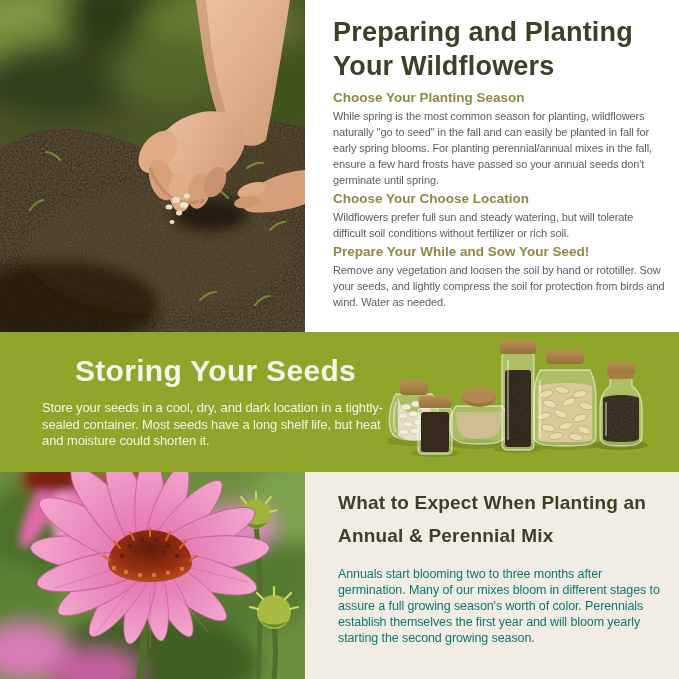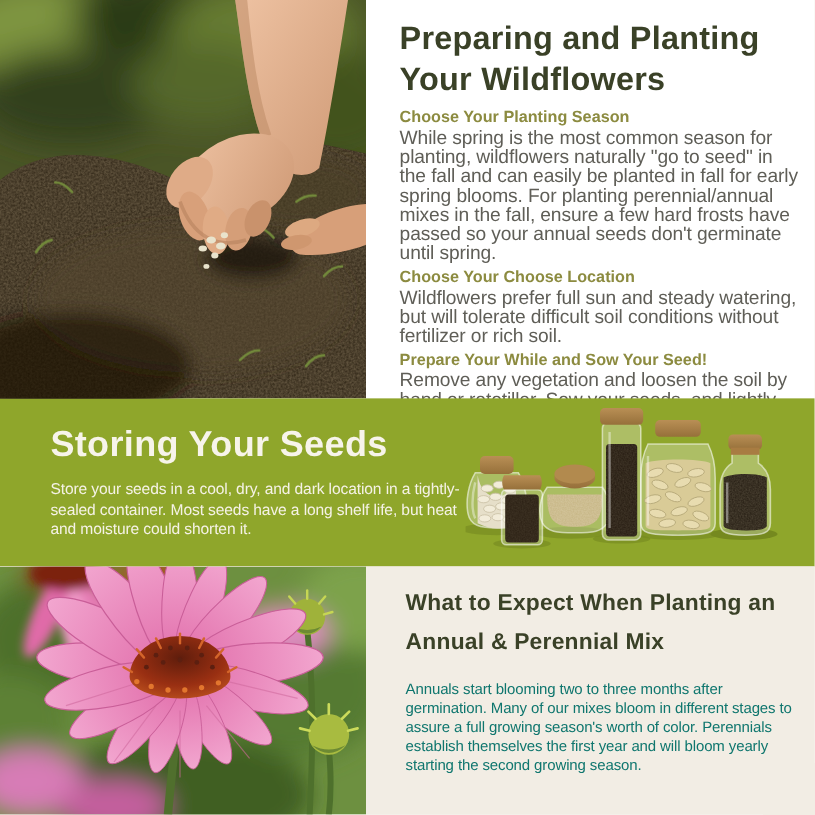--- a/index.html
+++ b/index.html
@@ -14,25 +14,25 @@
   .photo { position:absolute; overflow:hidden; }
   .photo svg { display:block; }
   .photo-top    { left:0; top:0; width:305px; height:332px; }
   .photo-bottom { left:0; top:0; width:305px; height:207px; }
   .jars-art { position:absolute; left:388px; top:0; width:285px; height:128px; }
 
   
   .top-text { position:absolute; left:305px; top:0; right:0; height:332px; padding:15px 14px 0 28px; }
   .top-text h1 { font-size:27px; line-height:34px; font-weight:bold; color:#3a4127; letter-spacing:0.2px; margin-bottom:6px; }
   .subsection h3 { font-size:13.5px; line-height:17px; font-weight:bold; color:#8c8b40; margin-top:2px; margin-bottom:2px; }
-  .subsection p  { font-size:16px; line-height:16px; color:#5f5e57; letter-spacing:-0.1px; width:334px; }
+  .subsection p  { font-size:11px; line-height:16px; color:#5f5e57; letter-spacing:-0.1px; width:334px; }
 
   
   .band-text { position:absolute; left:42px; top:22px; width:356px; }
-  .band-text h2 { font-size:30px; line-height:34px; font-weight:bold; color:#f7f4ea; letter-spacing:0.3px; margin-bottom:12px; }
+  .band-text h2 { font-size:30px; line-height:34px; font-weight:bold; color:#f7f4ea; letter-spacing:0.3px; margin-bottom:12px;margin-left:33px; }
   .band-text p  { font-size:13px; line-height:16.5px; color:#f5f2e6; letter-spacing:-0.1px; }
 
   
   .bottom-text { position:absolute; left:305px; top:0; right:0; height:207px; padding:14px 12px 0 33px; }
   .bottom-text h1 { font-size:19px; line-height:33px; font-weight:bold; color:#3a4127; letter-spacing:0.2px; width:320px; margin-bottom:14px; }
   .bottom-text p  { font-size:12.5px; line-height:16px; color:#0f766e; letter-spacing:-0.1px; width:328px; }
 </style>
 </head>
 <body>
 

